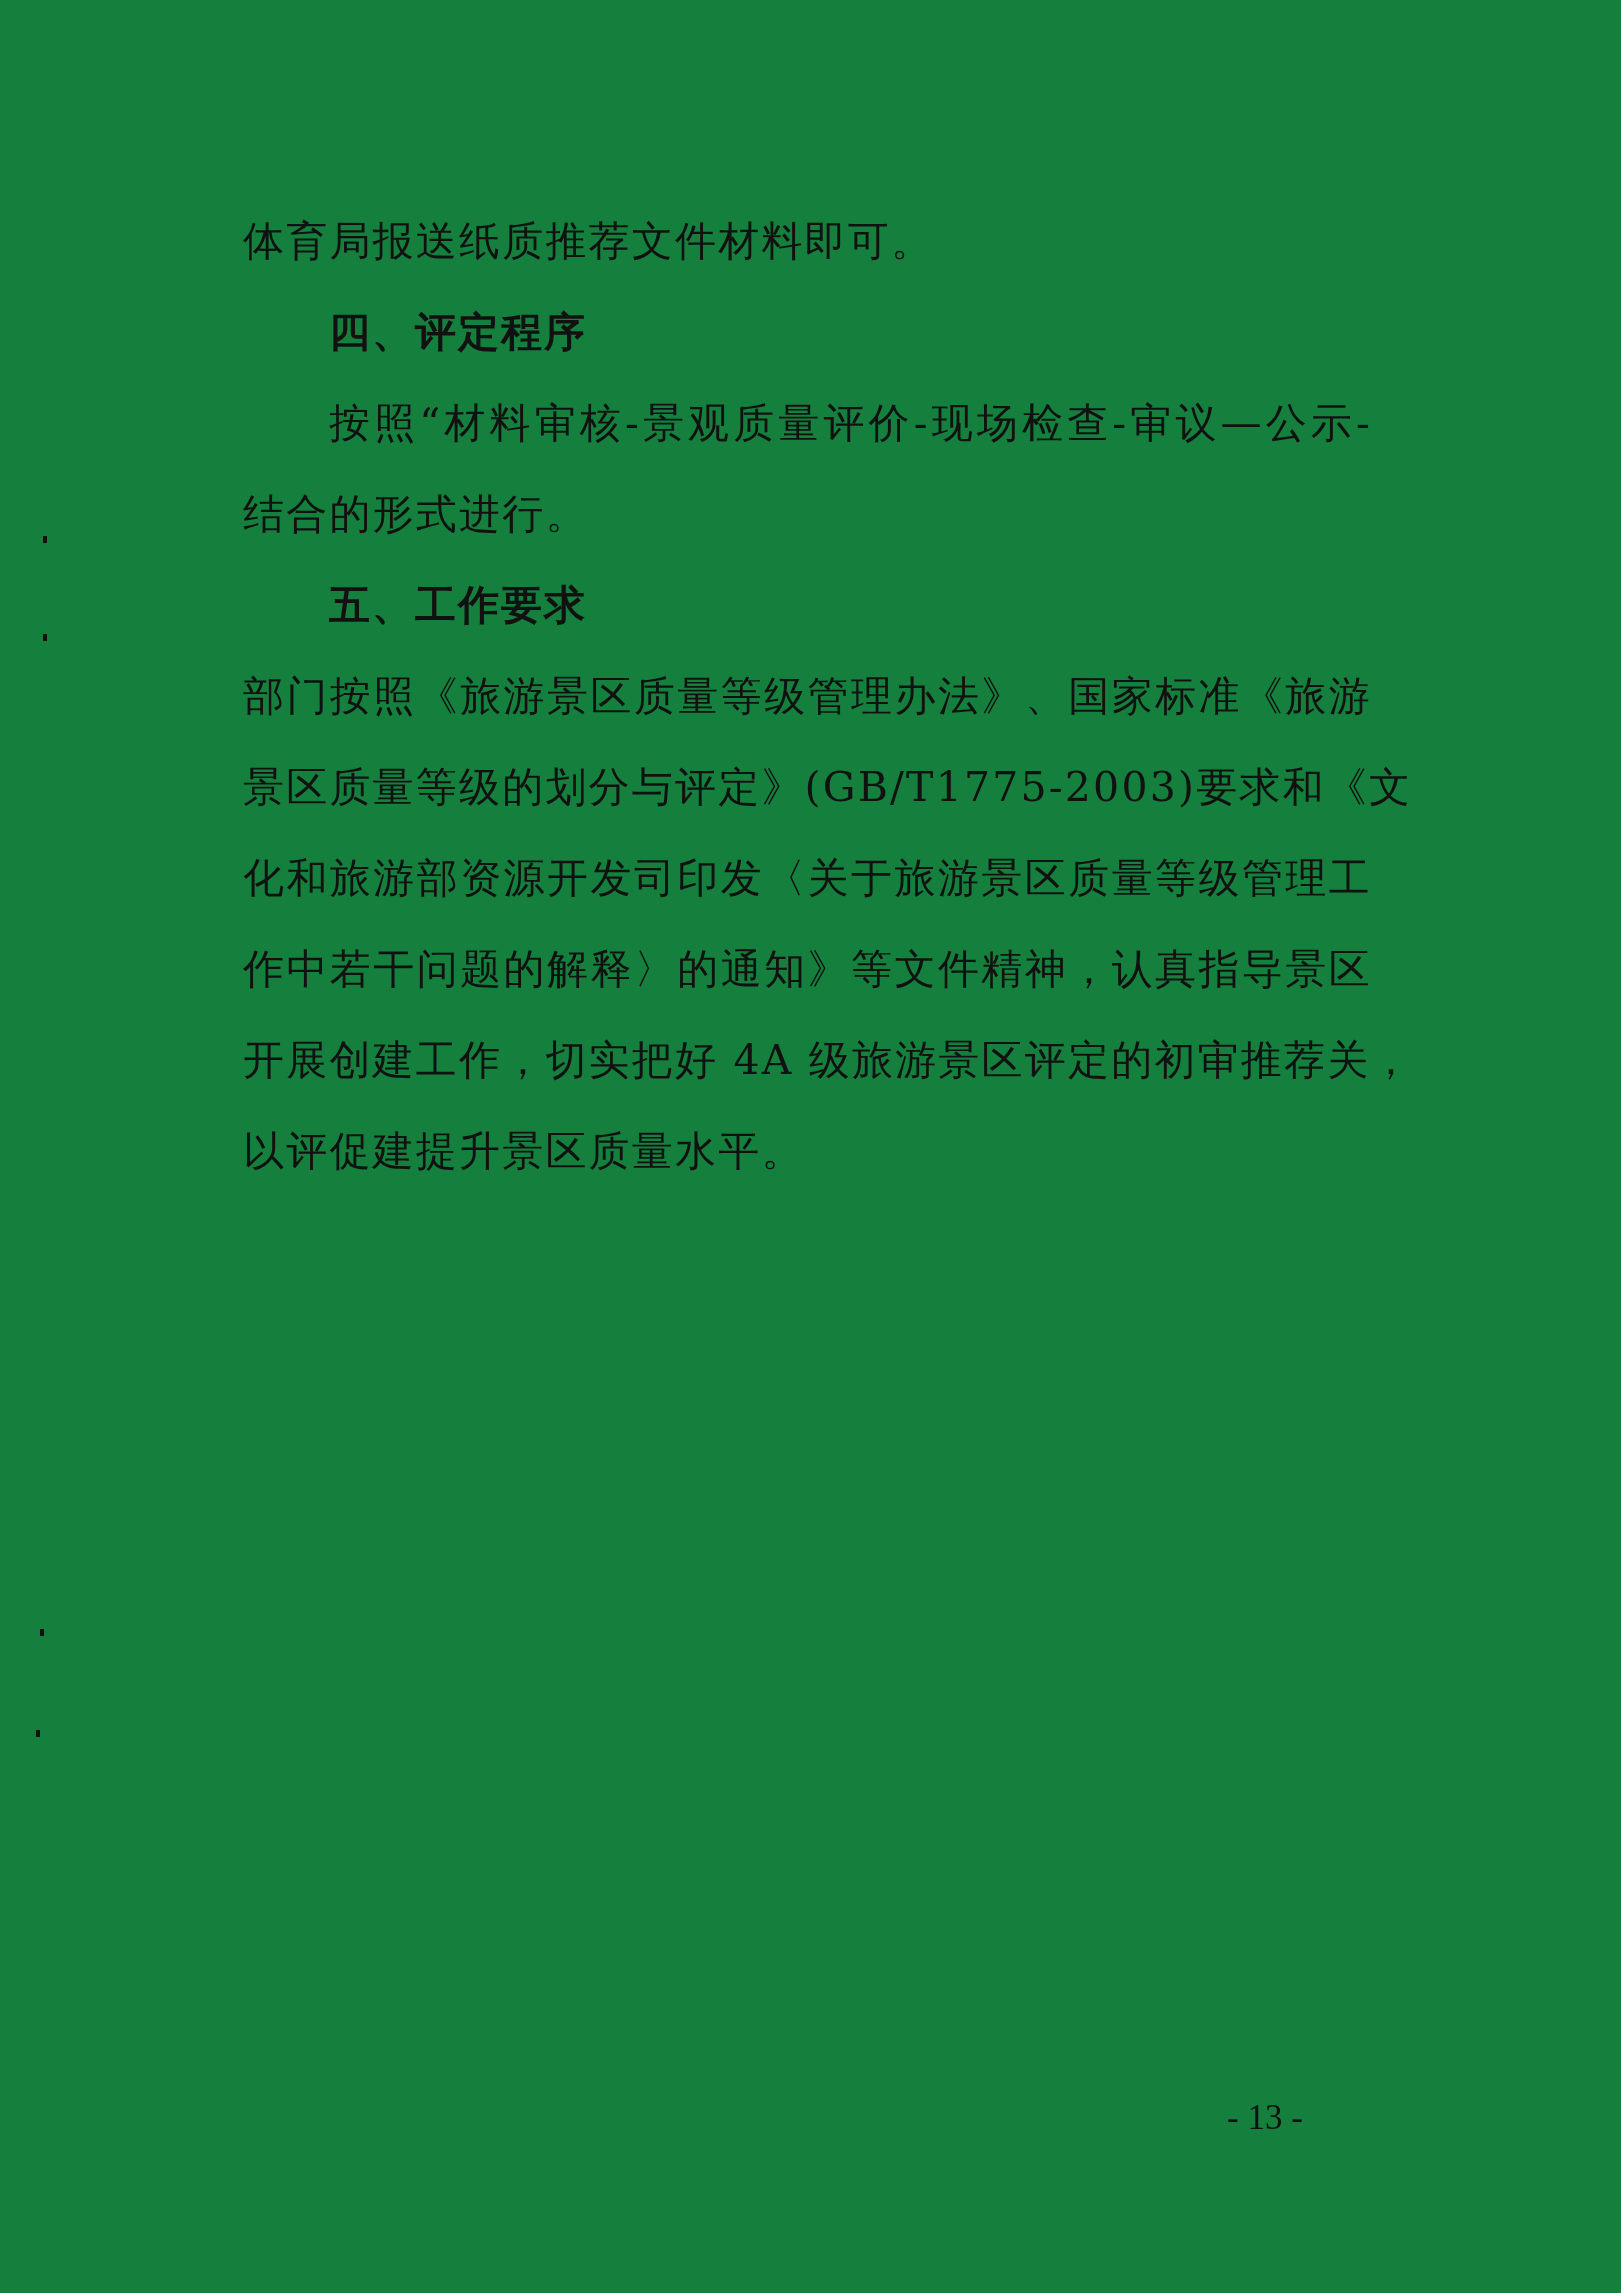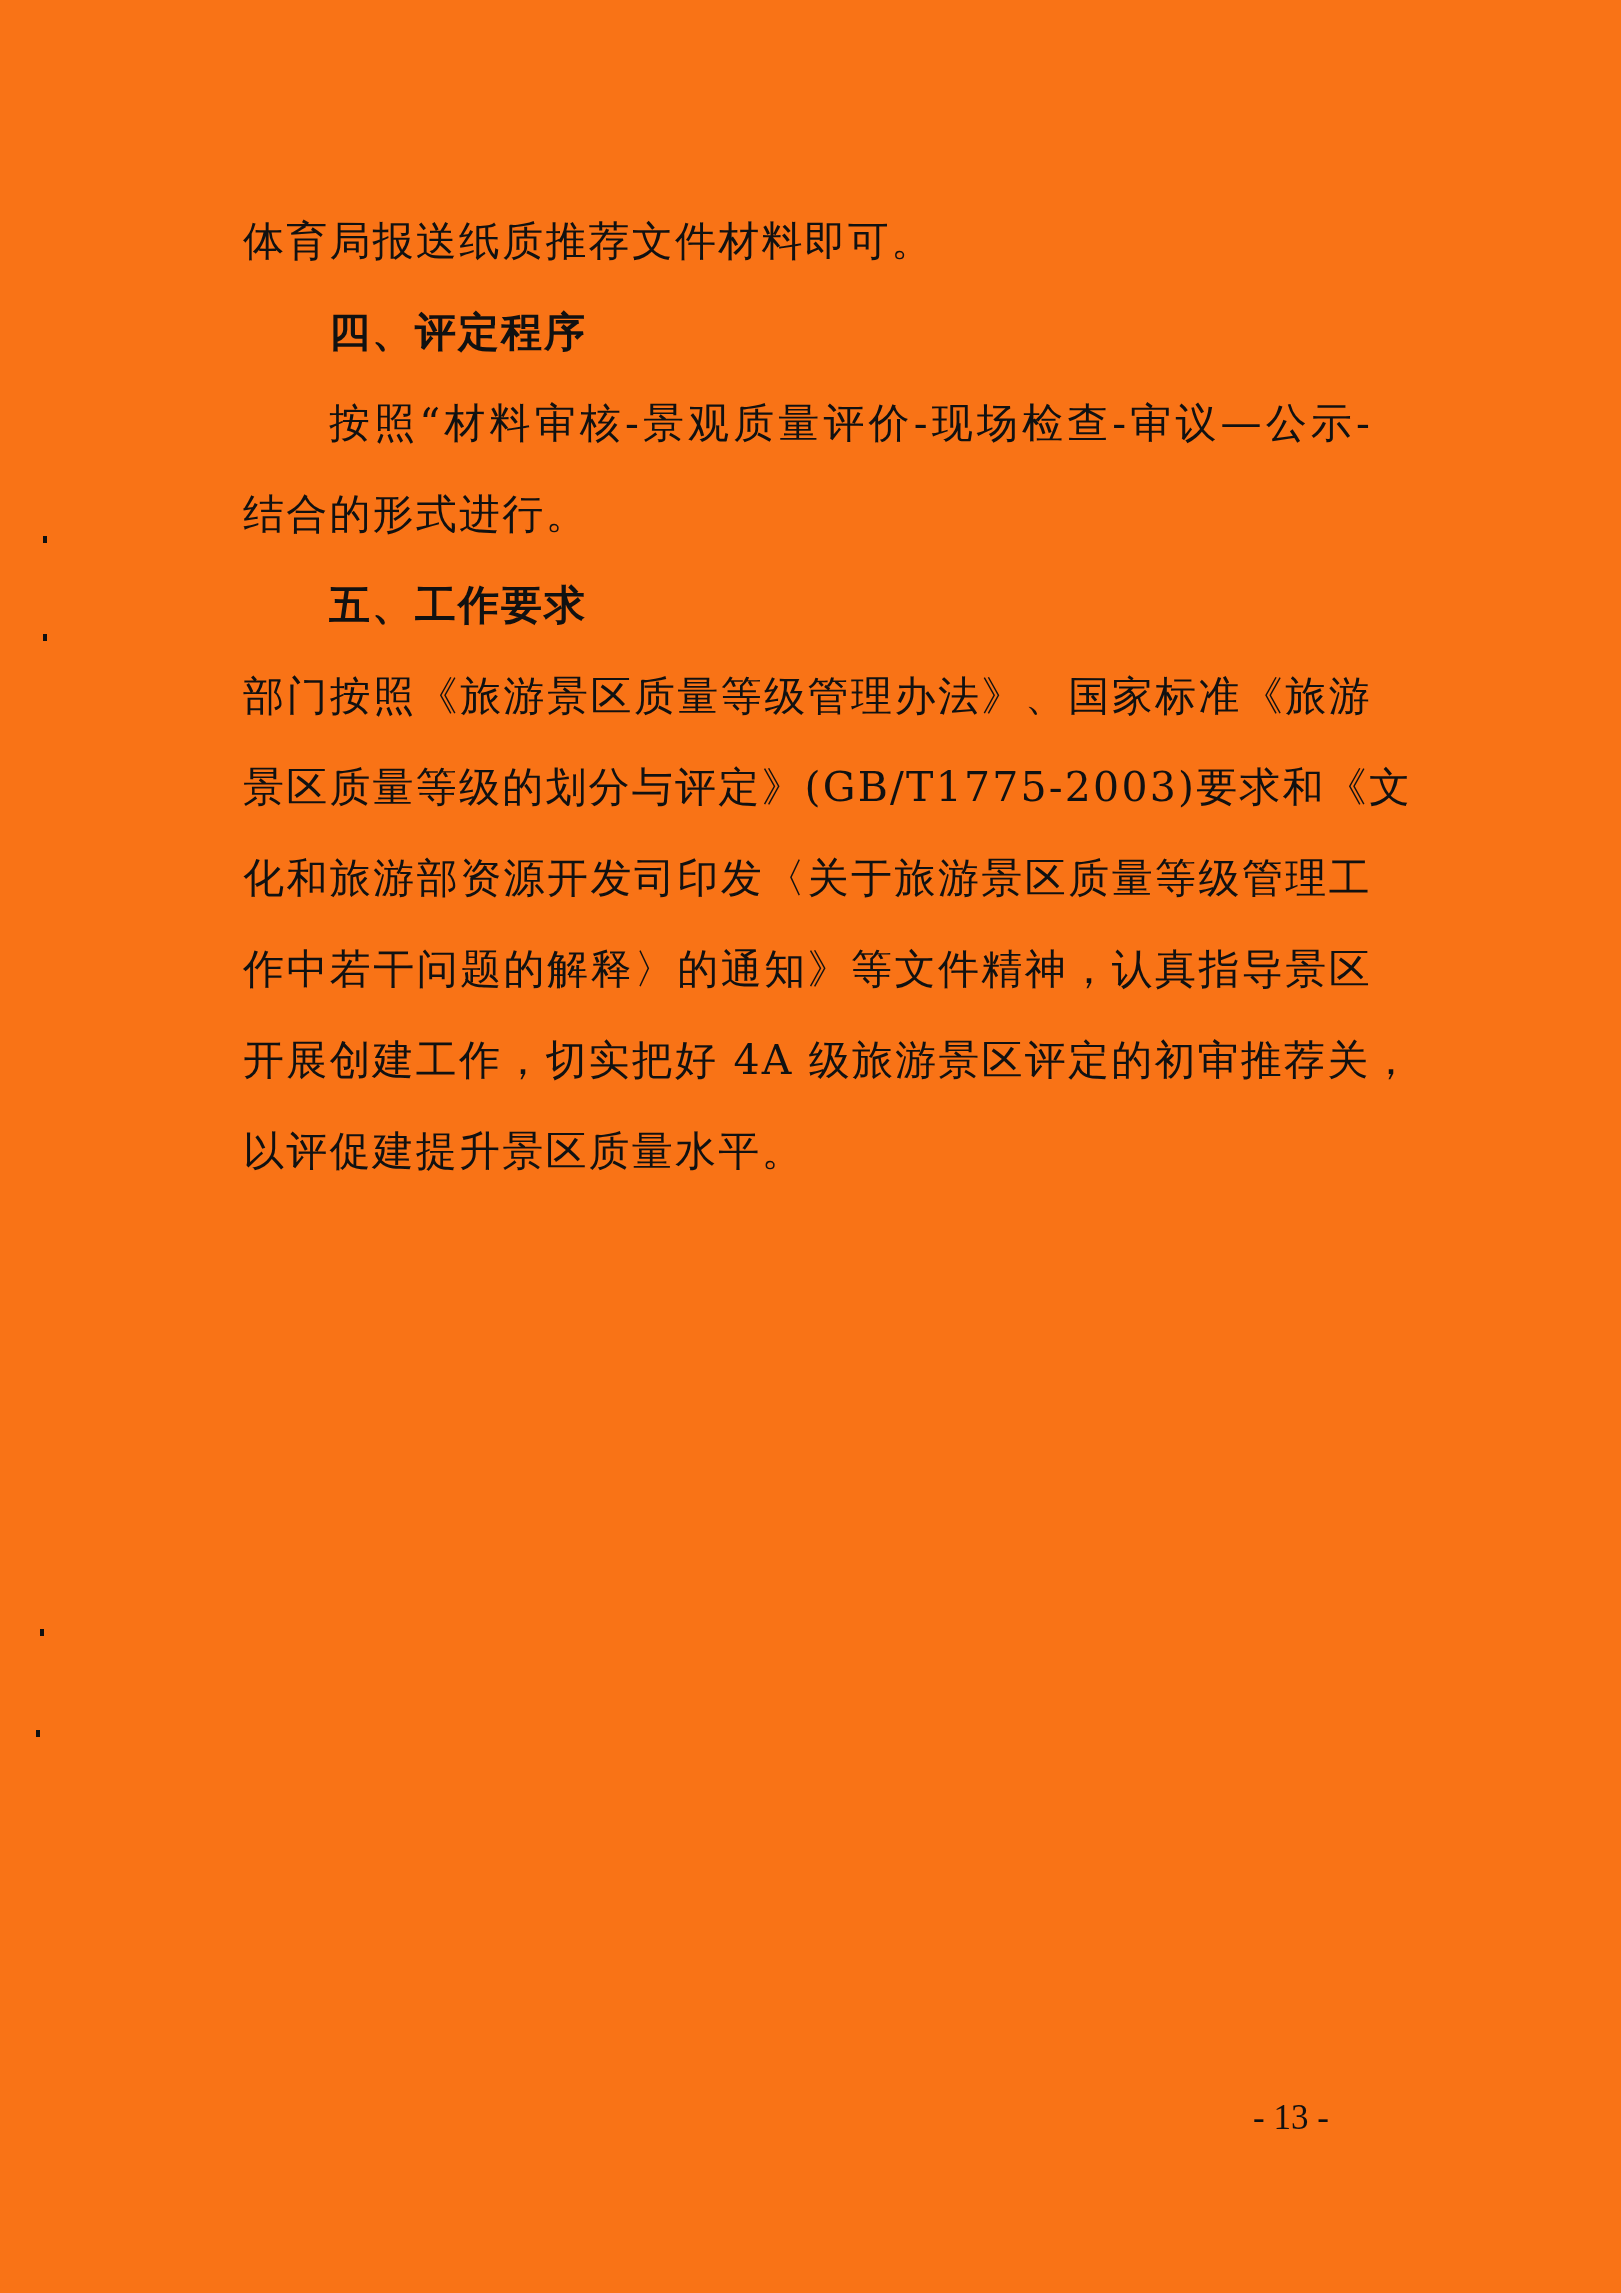--- a/index.html
+++ b/index.html
@@ -13,21 +13,21 @@
       position: relative;
       overflow: hidden;
       font-family: "DejaVu Serif", "Liberation Serif", serif;
       color: #111111;
     }
     .page {
       position: absolute;
       left: 0; top: 0;
       width: 1621px;
       height: 2294px;
-      background: #f97316;
+      background: #15803d;
     }
     .body-text {
       position: absolute;
       left: 243px;
       top: 196px;
       width: 1129px;
     }
     .line {
       height: 91px;
       line-height: 91px;
@@ -48,21 +48,21 @@
       line-height: 91px;
       font-size: 41px;
       font-family: Liberation Serif, serif;
       font-weight: bold;
       padding-left: 86px;
       letter-spacing: 2px;
       white-space: nowrap;
     }
     .page-number {
       position: absolute;
-      left: 1253px;
+      left: 1227px;
       top: 2098px;
       font-size: 35px;
       font-family: "Liberation Serif", "DejaVu Serif", serif;
       color: #111;
       white-space: pre;
     }
     .margin-mark {
       position: absolute;
       width: 3.9px;
       height: 6.9px;

